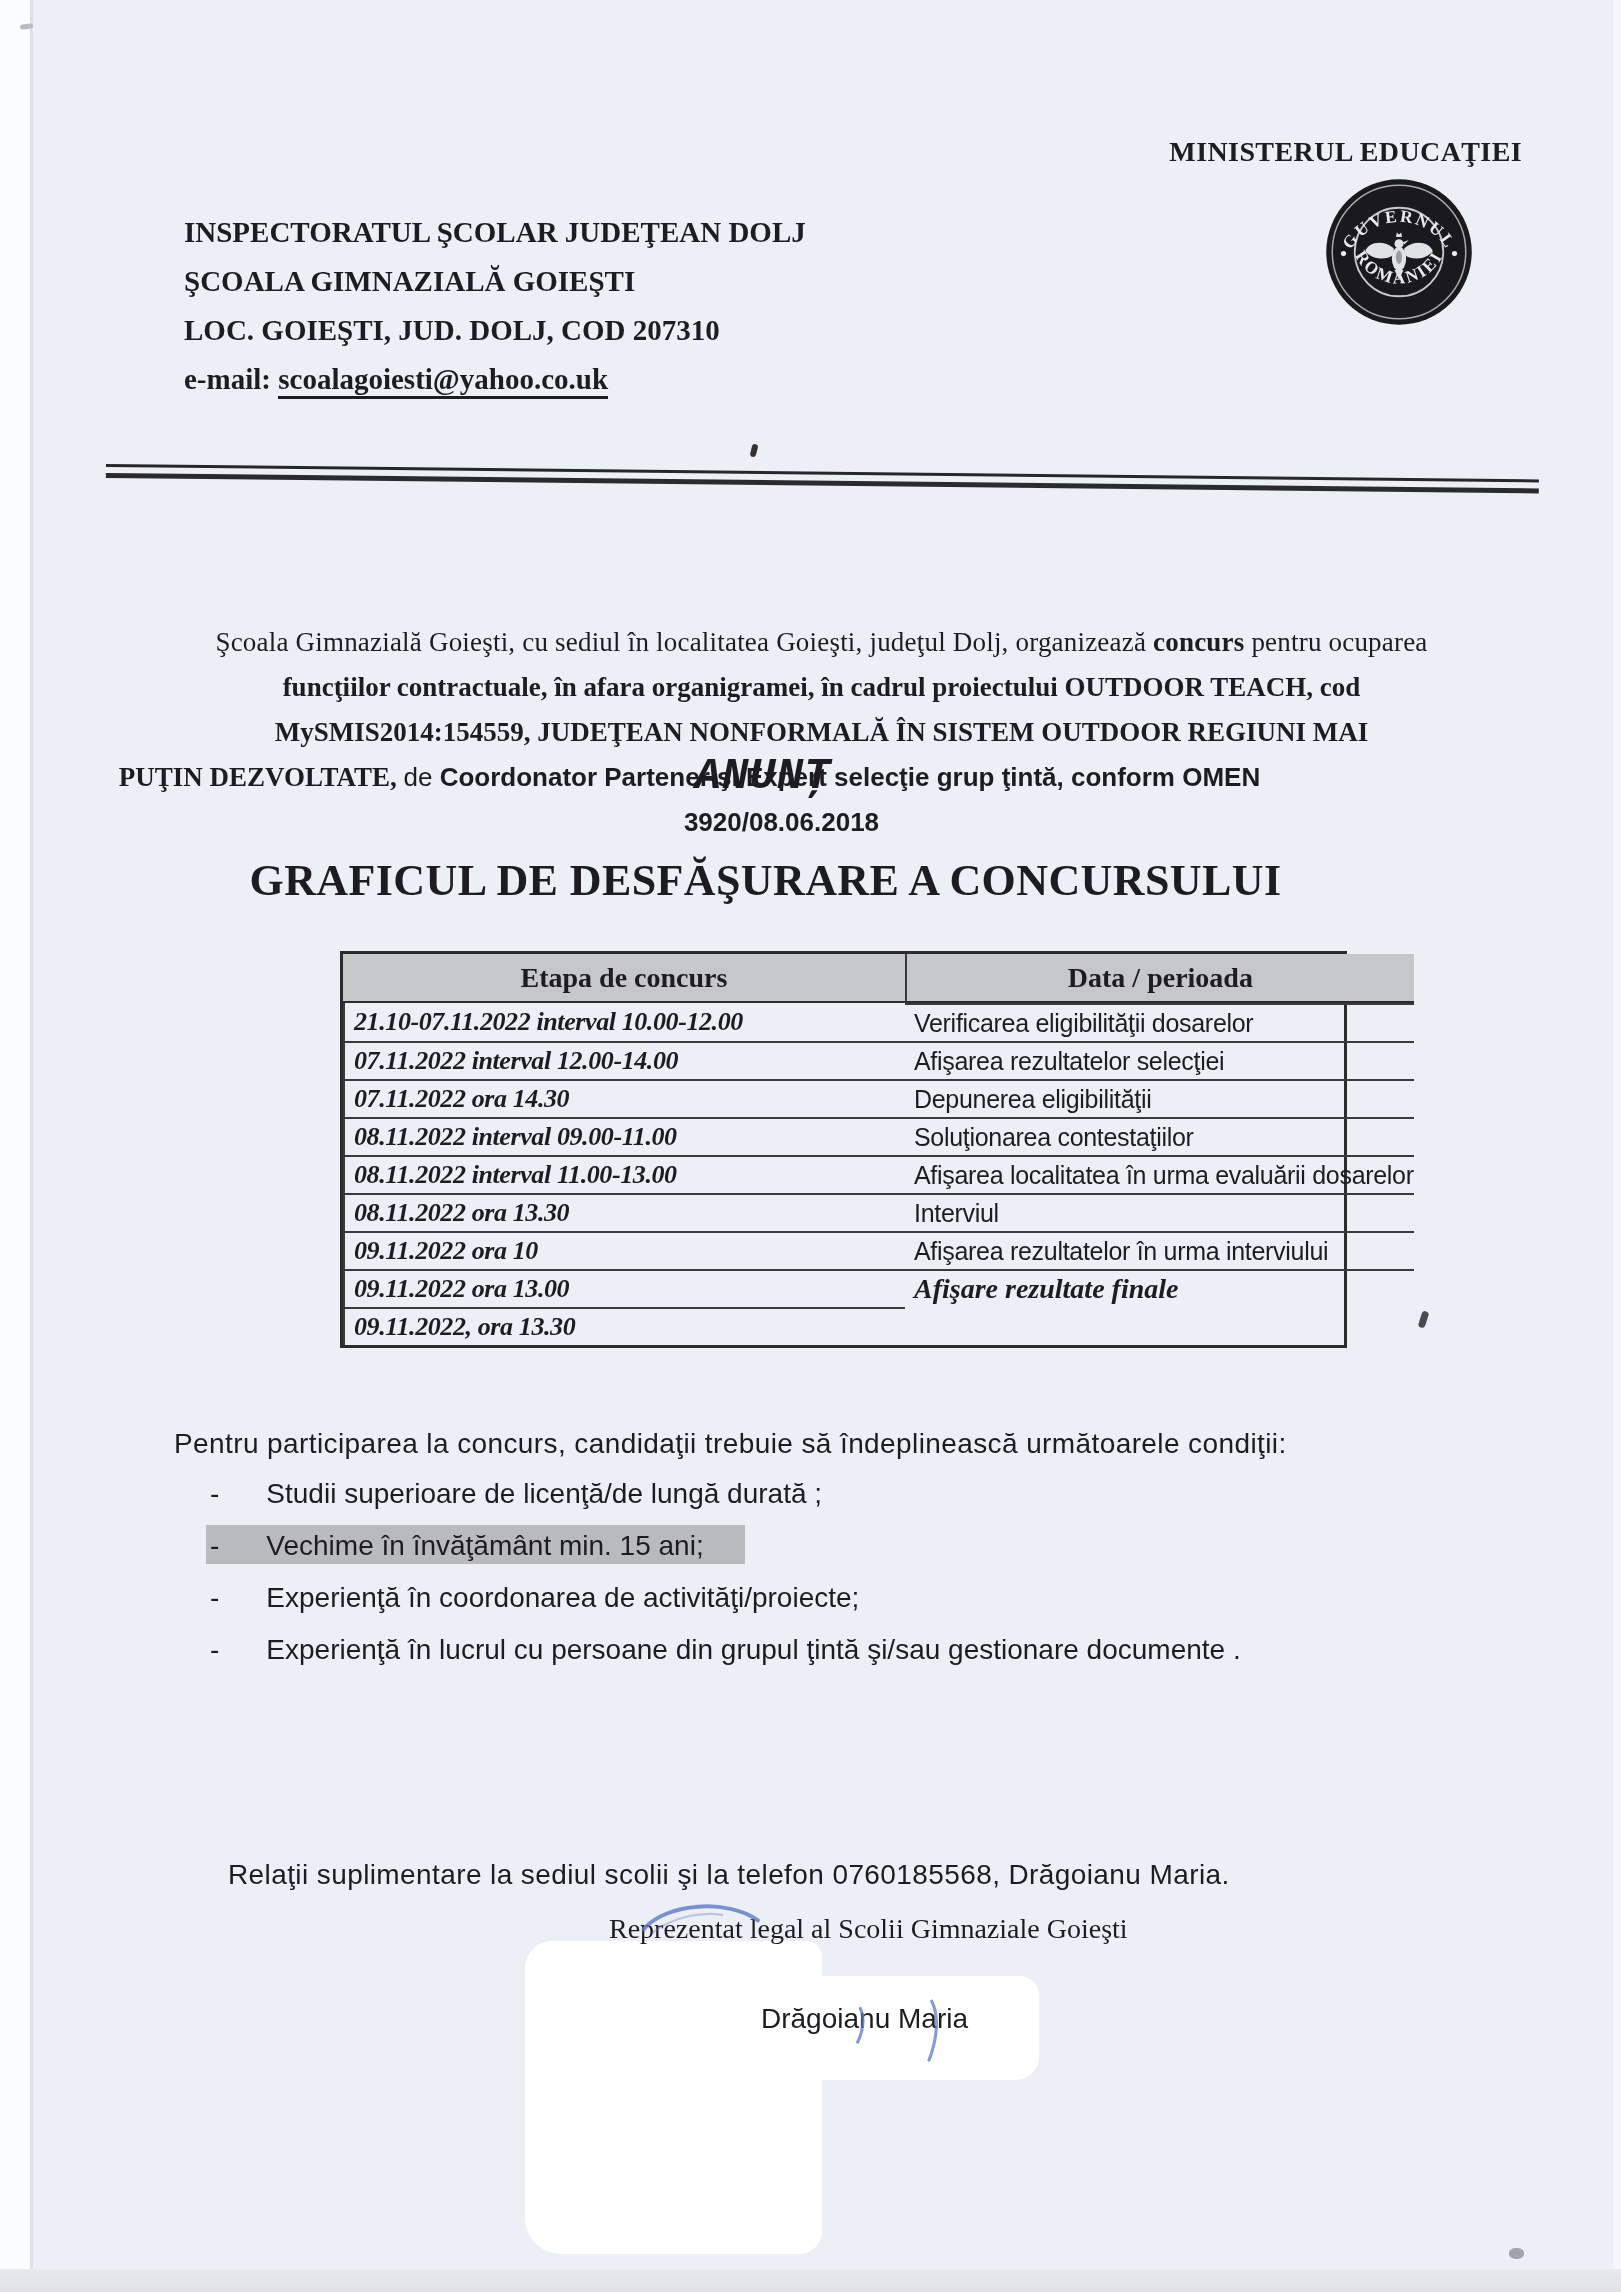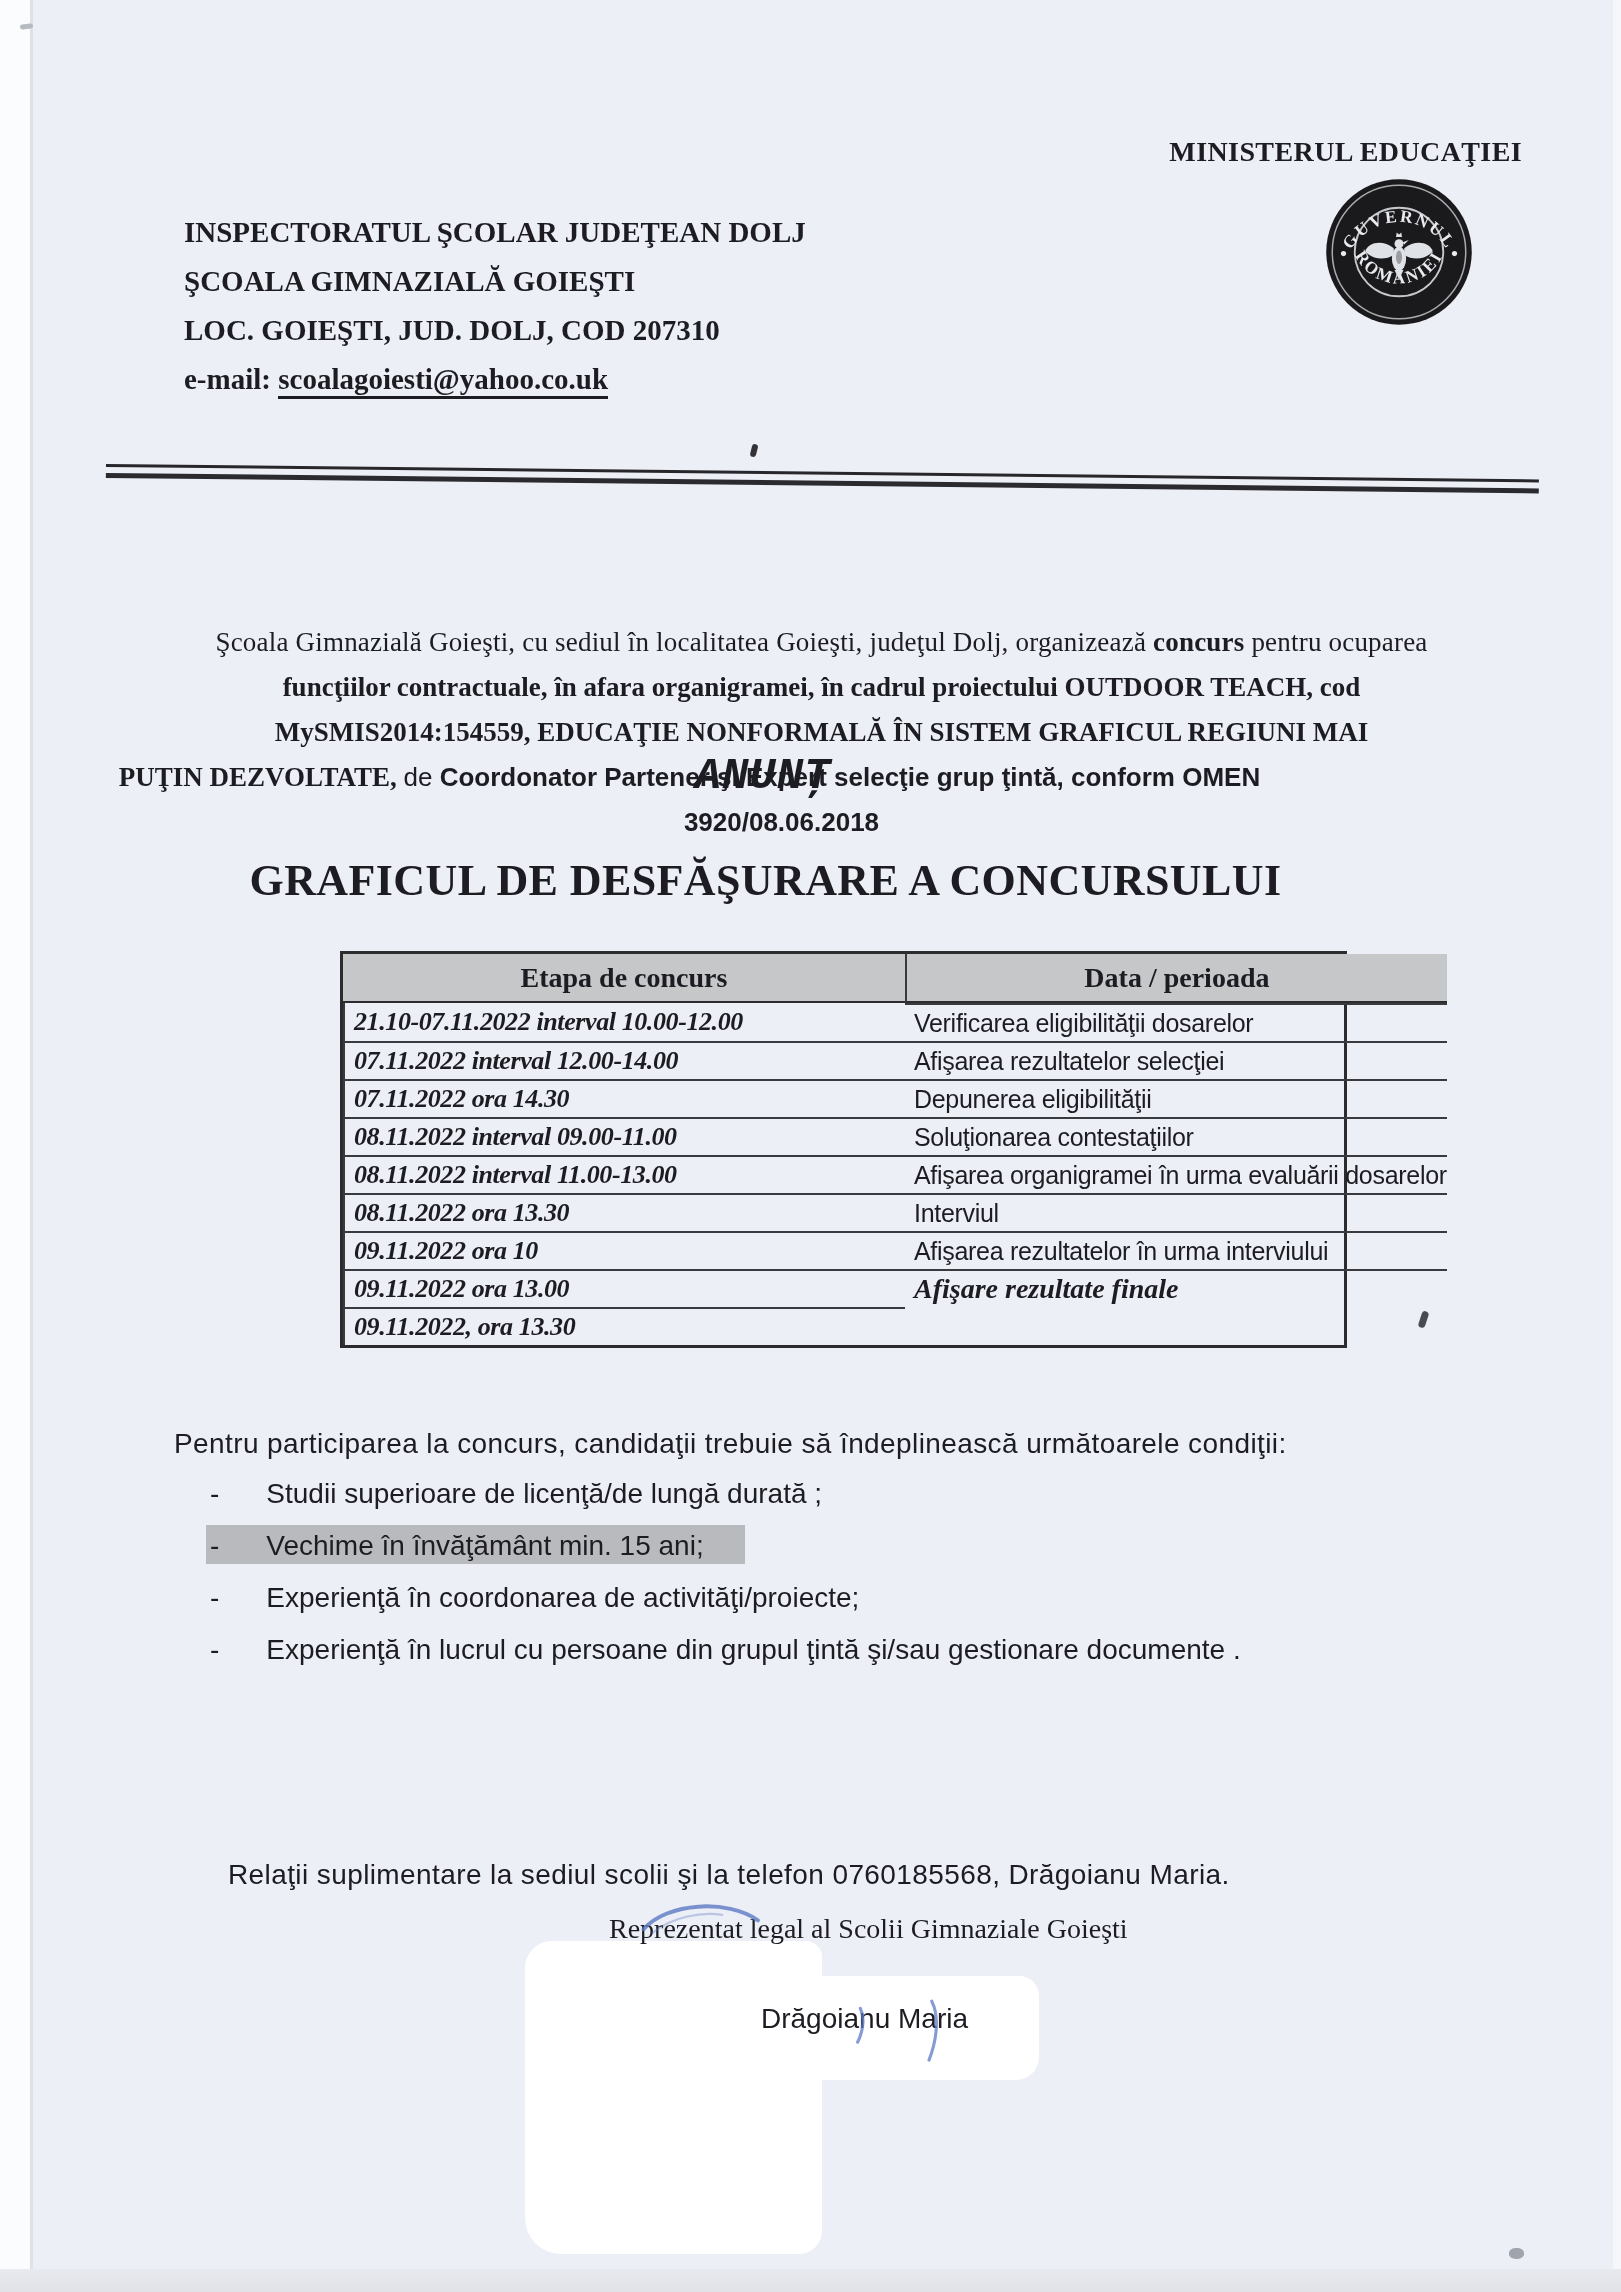--- a/index.html
+++ b/index.html
@@ -109,21 +109,21 @@
     <div>LOC. GOIEŞTI, JUD. DOLJ, COD 207310</div>
     <div><span>e-mail: </span><span class="email-und">scoalagoiesti@yahoo.co.uk</span></div>
   </div>
 
   <div class="abs drule"></div>
   <div class="abs rule-tick"></div>
 
   <div class="abs intro">
     <div class="iline l1"><span>Şcoala Gimnazială Goieşti, cu sediul în localitatea Goieşti, judeţul Dolj, organizează </span><span class="b">concurs</span><span> pentru ocuparea</span></div>
     <div class="iline b">funcţiilor contractuale, în afara organigramei, în cadrul proiectului OUTDOOR TEACH, cod</div>
-    <div class="iline b">MySMIS2014:154559, EDUCAŢIE NONFORMALĂ ÎN SISTEM GRAFICUL REGIUNI MAI</div>
+    <div class="iline b">MySMIS2014:154559, JUDEŢEAN NONFORMALĂ ÎN SISTEM OUTDOOR REGIUNI MAI</div>
     <div class="iline l4"><span class="b">PUŢIN DEZVOLTATE, </span><span class="sansn">de </span><span class="sansb">Coordonator Partener şi Expert selecţie grup ţintă, conform OMEN</span></div>
     <div class="iline"><span class="l5wrap">3920/08.06.2018</span></div>
   </div>
 
   <div class="abs title" style="top:751px;">ANUNŢ</div>
 
   <div class="abs sched serif">GRAFICUL DE DESFĂŞURARE A CONCURSULUI</div>
 
   <div class="abs tbl">
     <div class="cell th serif">Etapa de concurs</div>
@@ -131,21 +131,21 @@
 
     <div class="cell date c2">21.10-07.11.2022 interval 10.00-12.00</div>
     <div class="cell stage rb">Verificarea eligibilităţii dosarelor</div>
     <div class="cell date c2 rb">07.11.2022 interval 12.00-14.00</div>
     <div class="cell stage rb">Afişarea rezultatelor selecţiei</div>
     <div class="cell date c2 rb">07.11.2022 ora 14.30</div>
     <div class="cell stage rb">Depunerea eligibilităţii</div>
     <div class="cell date c2 rb">08.11.2022 interval 09.00-11.00</div>
     <div class="cell stage rb">Soluţionarea contestaţiilor</div>
     <div class="cell date c2 rb">08.11.2022 interval 11.00-13.00</div>
-    <div class="cell stage rb">Afişarea organigramei în urma evaluării dosarelor</div>
+    <div class="cell stage rb">Afişarea localitatea în urma evaluării dosarelor</div>
     <div class="cell date c2 rb">08.11.2022 ora 13.30</div>
     <div class="cell stage rb">Interviul</div>
     <div class="cell date c2 rb">09.11.2022 ora 10</div>
     <div class="cell stage rb">Afişarea rezultatelor în urma interviului</div>
     <div class="cell date c2 rb">09.11.2022 ora 13.00</div>
     <div class="cell stage stage-final rb">Afişare rezultate finale</div>
     <div class="cell date c2 rb">09.11.2022, ora 13.30</div>
   </div>
 
   <div class="abs cond-lead sans">Pentru participarea la concurs, candidaţii trebuie să îndeplinească următoarele condiţii:</div>

